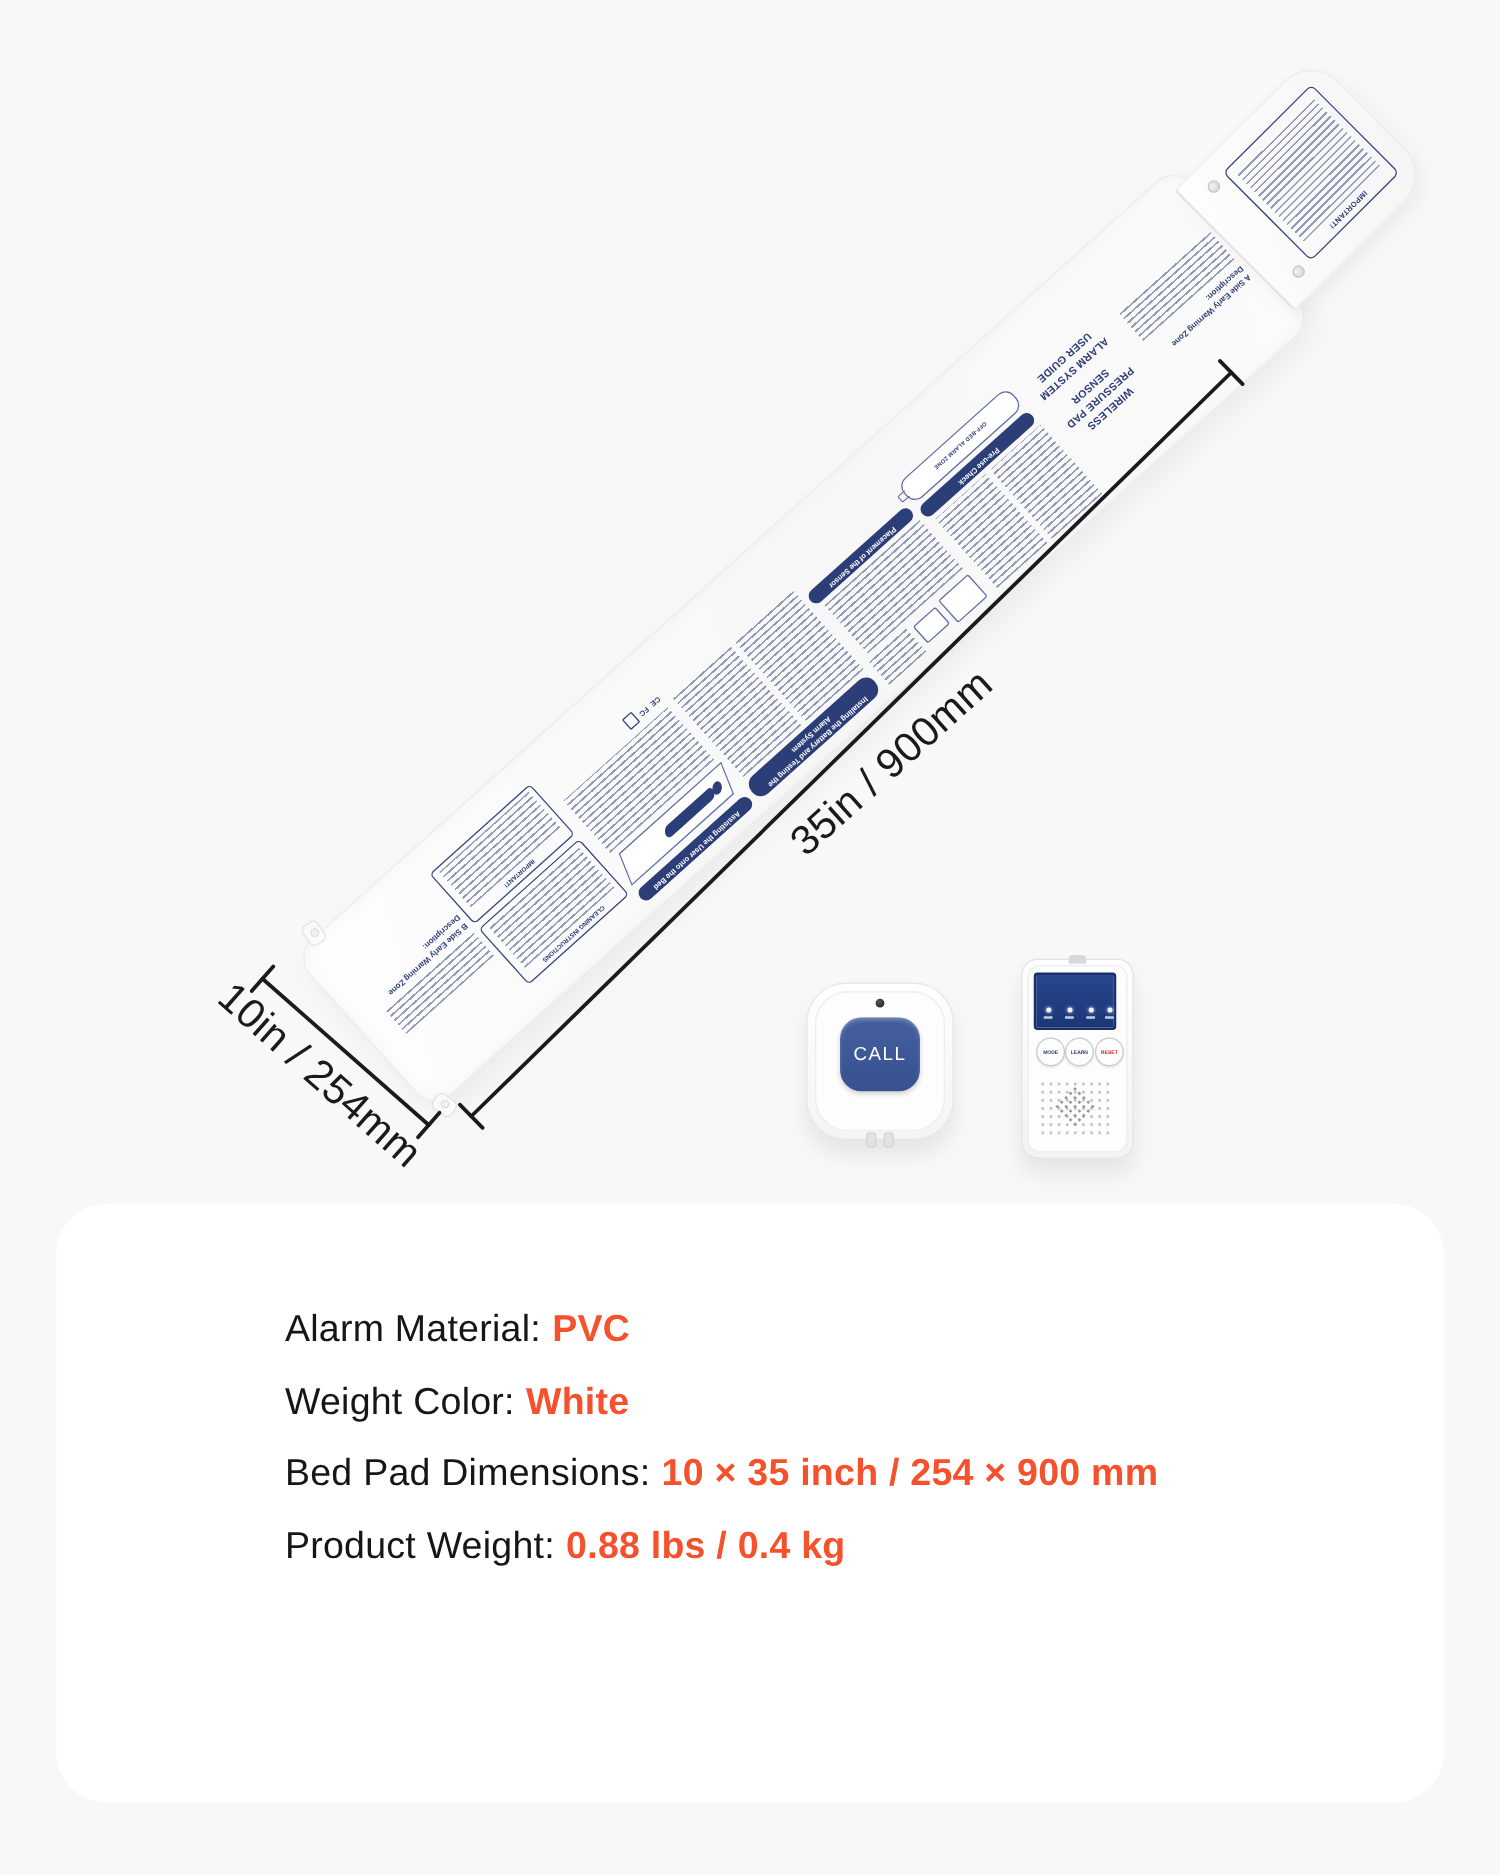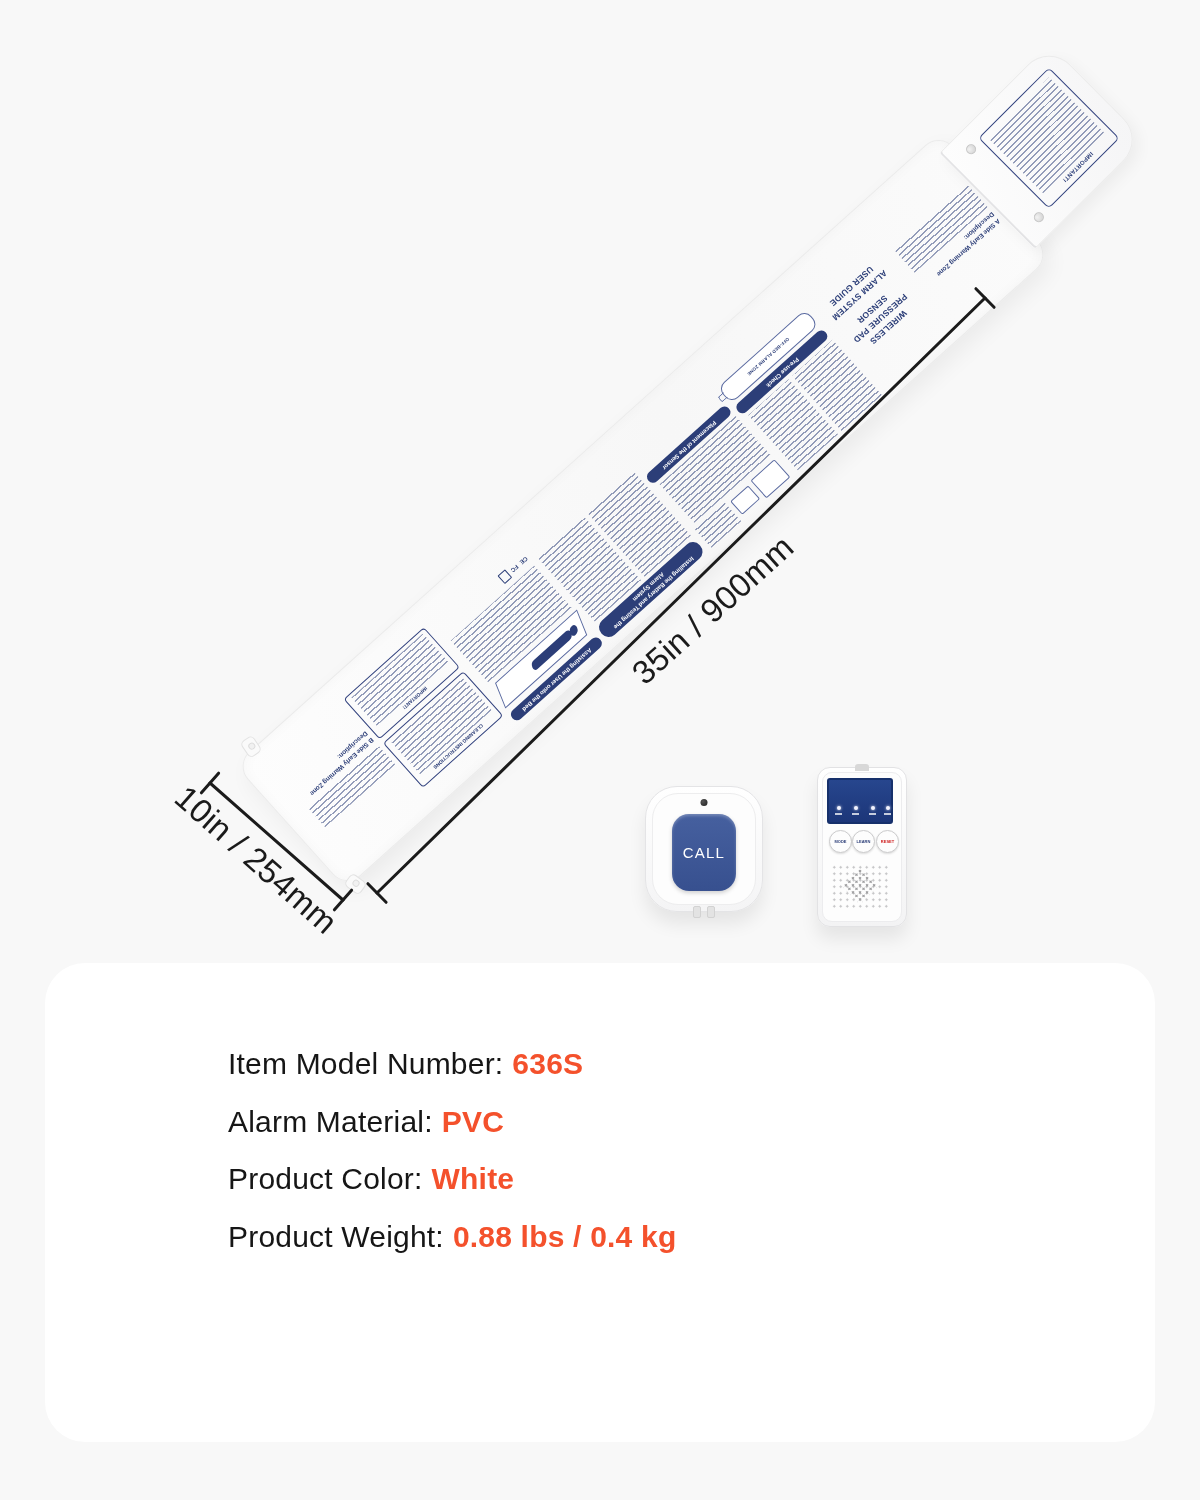--- a/index.html
+++ b/index.html
@@ -55,21 +55,21 @@
   .dim-len{left:713px;top:610px;transform:translate(-50%,-50%) rotate(-42deg);}
   .dim-wid{left:256px;top:860px;transform:translate(-50%,-50%) rotate(41.5deg);}
 
   
   .callbtn{position:absolute;left:645px;top:786px;width:116px;height:124px;border-radius:32px;
        background:linear-gradient(180deg,#ffffff,#f4f4f5);border:1px solid #e4e4e6;
        box-shadow:0 12px 18px rgba(0,0,0,0.08);}
   .callbtn-inner{position:absolute;inset:6px;border-radius:26px;border:1px solid #ededee;background:#fdfdfd;}
   .call-led{position:absolute;left:50%;top:12px;transform:translateX(-50%);width:7px;height:7px;border-radius:50%;
        background:radial-gradient(circle at 35% 35%,#555,#1d1d1d);}
-  .call-core{position:absolute;left:26px;top:27px;width:64px;height:77px;border-radius:17px;
+  .call-core{position:absolute;left:26px;top:27px;width:64px;height:59px;border-radius:17px;
        background:linear-gradient(180deg,#46609f,#37508f);box-shadow:inset 0 2px 3px rgba(255,255,255,.25),0 2px 4px rgba(0,0,0,.18);
        display:flex;align-items:center;justify-content:center;color:#fff;font-size:15px;letter-spacing:1.2px;font-weight:500;}
   .call-prong{position:absolute;bottom:-7px;width:6px;height:10px;background:#e3e3e3;border:1px solid #d2d2d2;border-radius:2px;}
   .prong-a{left:47px;} .prong-b{left:61px;}
 
   
   .receiver{position:absolute;left:817px;top:767px;width:88px;height:158px;border-radius:13px;
        background:linear-gradient(180deg,#ffffff,#f3f3f4);border:1px solid #e2e2e4;
        box-shadow:0 12px 18px rgba(0,0,0,0.08);}
   .rec-notch{position:absolute;left:50%;top:-4px;transform:translateX(-50%);width:14px;height:7px;background:#d8d8d8;border-radius:3px 3px 0 0;}
@@ -225,27 +225,27 @@
     <div class="rec-btn" style="left:34px;">LEARN</div>
     <div class="rec-btn reset" style="left:58px;">RESET</div>
     <div class="speaker">
       <div class="speaker-core"></div>
     </div>
   </div>
 
   <div class="spec-card">
     <div class="spec-rows">
       <div class="spec-row">
-        <span class="lab">Item Model Number:</span><span class="val">636S</span>
-      </div>
-      <div class="spec-row">
         <span class="lab">Alarm Material:</span><span class="val">PVC</span>
       </div>
       <div class="spec-row">
-        <span class="lab">Product Color:</span><span class="val">White</span>
+        <span class="lab">Weight Color:</span><span class="val">White</span>
+      </div>
+      <div class="spec-row">
+        <span class="lab">Bed Pad Dimensions:</span><span class="val">10 × 35 inch / 254 × 900 mm</span>
       </div>
       <div class="spec-row">
         <span class="lab">Product Weight:</span><span class="val">0.88 lbs / 0.4 kg</span>
       </div>
     </div>
   </div>
 
 </div>
 
 </body></html>

